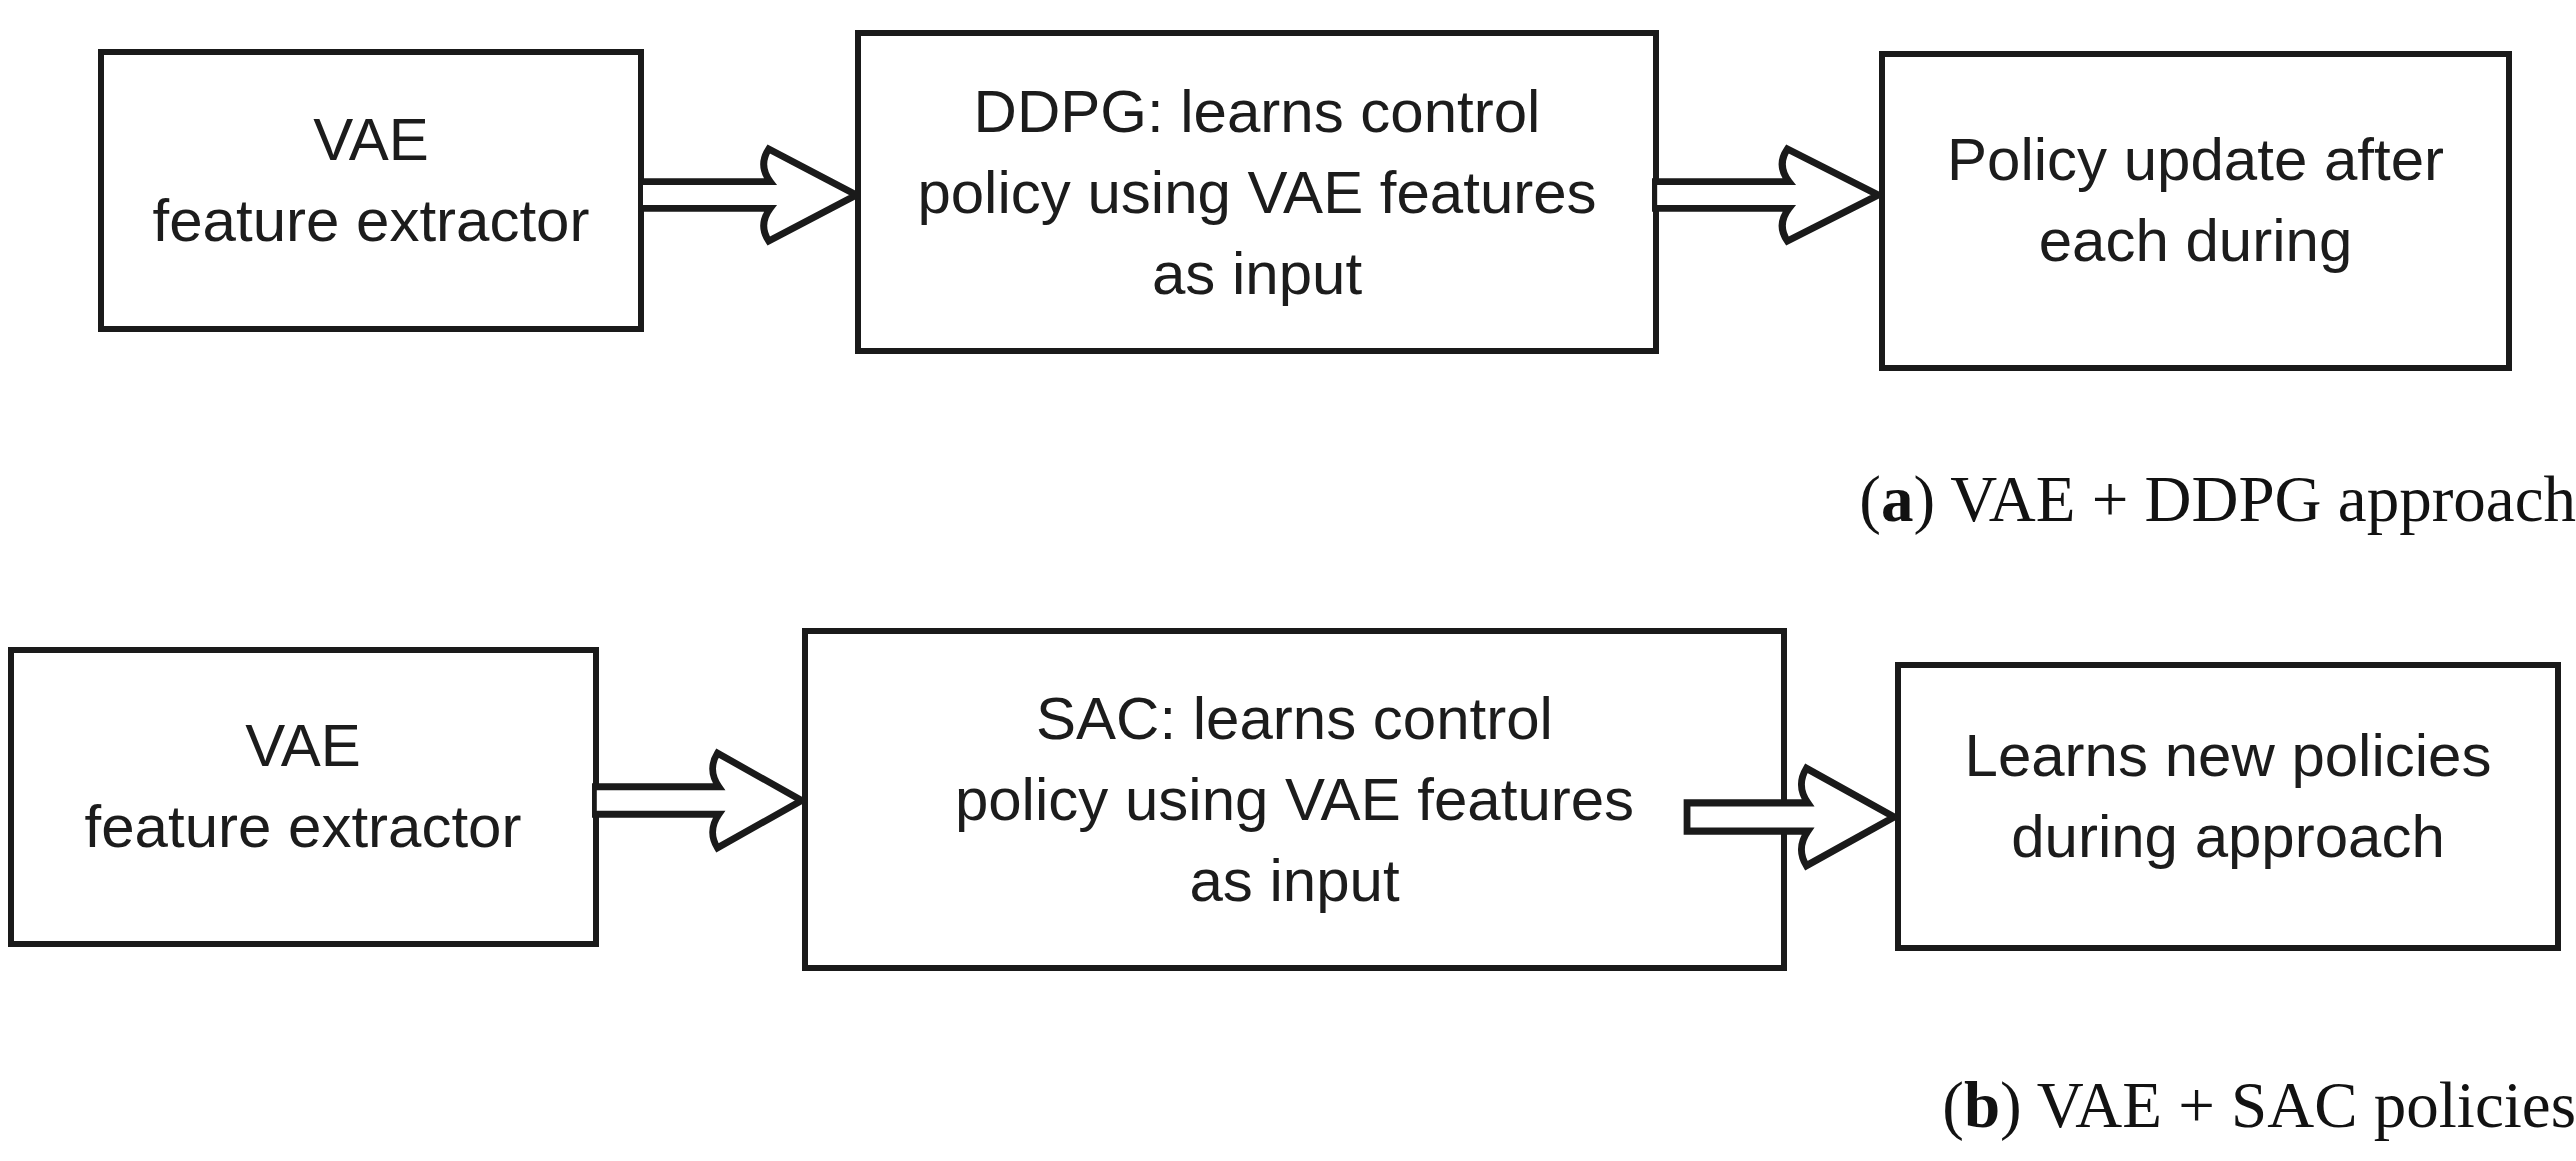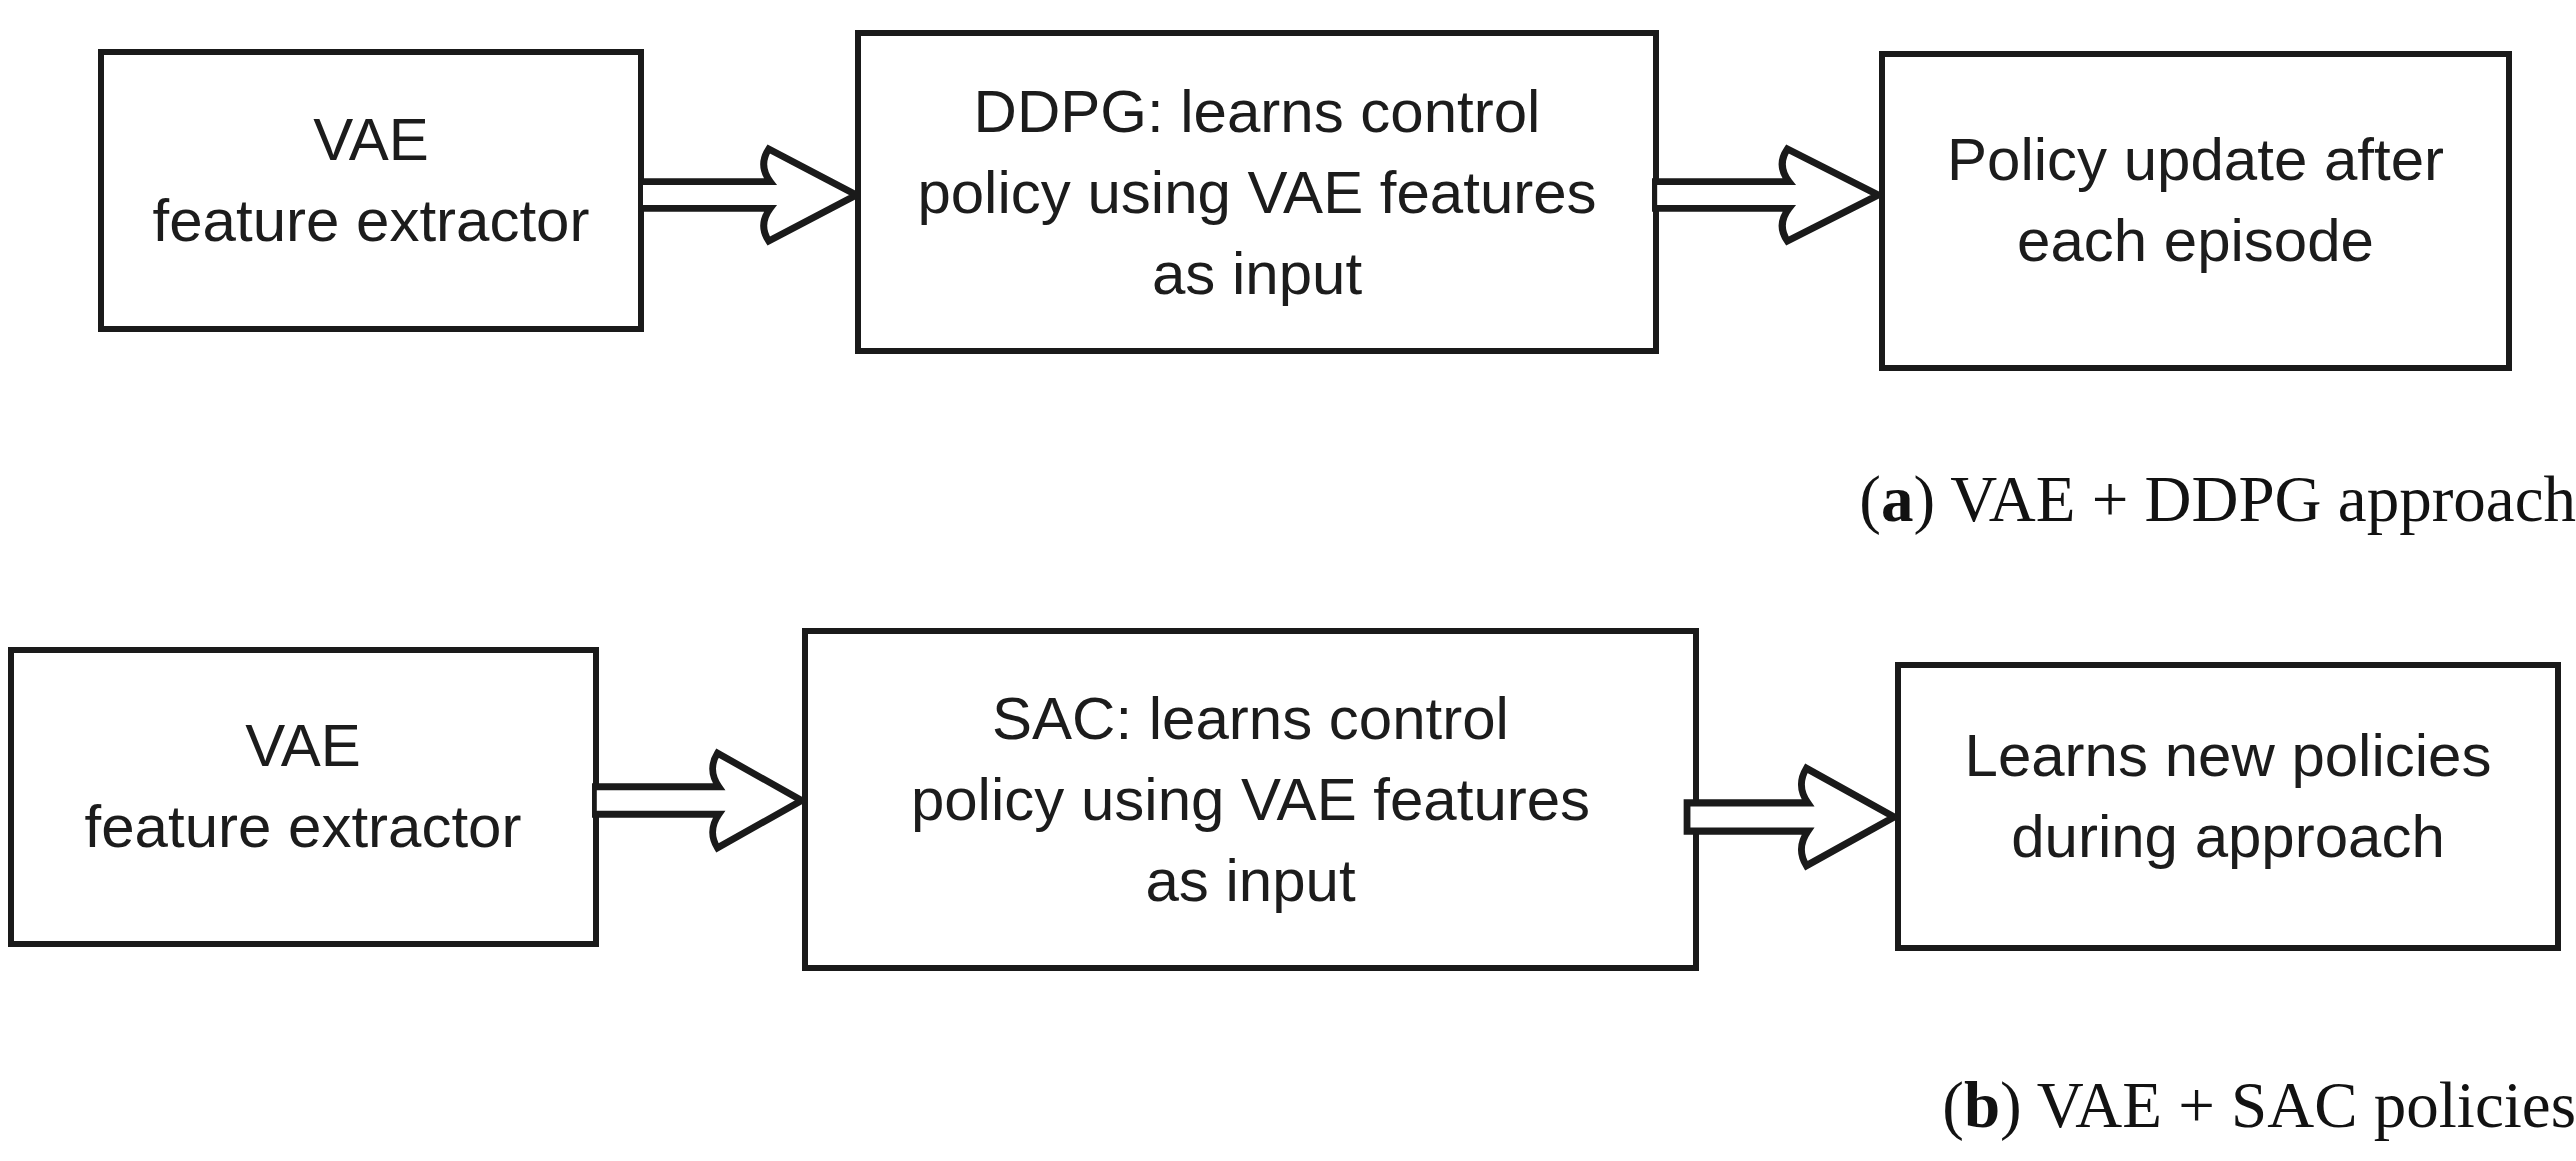--- a/index.html
+++ b/index.html
@@ -50,21 +50,21 @@
   
   .box-a1 { left: 98px;  top: 49px;  width: 546px;  height: 283px; }
   .box-a2 { left: 855px; top: 30px;  width: 804px; height: 324px; }
   .box-a3 { left: 1879px; top: 51px;  width: 633px;  height: 320px; }
   .arrow-a1 { left: 638px;  top: 143px; width: 223px; height: 104px; }
   .arrow-a2 { left: 1652px; top: 143px; width: 231px; height: 104px; }
   .caption-a { top: 462px; }
 
   
   .box-b1 { left: 7.5px;   top: 647px; width: 591px;  height: 300px; }
-  .box-b2 { left: 802px; top: 628px; width: 897px; height: 343px; }
+  .box-b2 { left: 802px; top: 628px; width: 985px; height: 343px; }
   .box-b3 { left: 1895px; top: 662px; width: 666px;  height: 289px; }
   .arrow-b1 { left: 592px;  top: 747px;  width: 214px; height: 107px; }
   .arrow-b2 { left: 1681px; top: 762px; width: 219px; height: 110px; }
   .caption-b { top: 1068px; }
 </style>
 </head>
 <body>
 
 <div class="figure">
 
@@ -89,21 +89,21 @@
     </div>
 
     <div class="arrow arrow-a2">
       <svg viewBox="0 0 290 140" preserveAspectRatio="none" aria-hidden="true">
         <path d="M 2 52 L 172 52 Q 156 30 170 8 L 284 70 L 170 132 Q 156 110 172 88 L 2 88 Z" fill="#ffffff" stroke="#1a1a1a" stroke-width="9" stroke-linejoin="miter"></path>
       </svg>
     </div>
 
     <div class="box box-a3 lift">
       <div>Policy update after</div>
-      <div>each episode</div>
+      <div>each during</div>
     </div>
 
     <div class="caption caption-a">
       <span>(</span><span class="cap-letter">a</span><span>) VAE + DDPG approach</span>
     </div>
   </div>
 
   
   <div class="panel">
 

